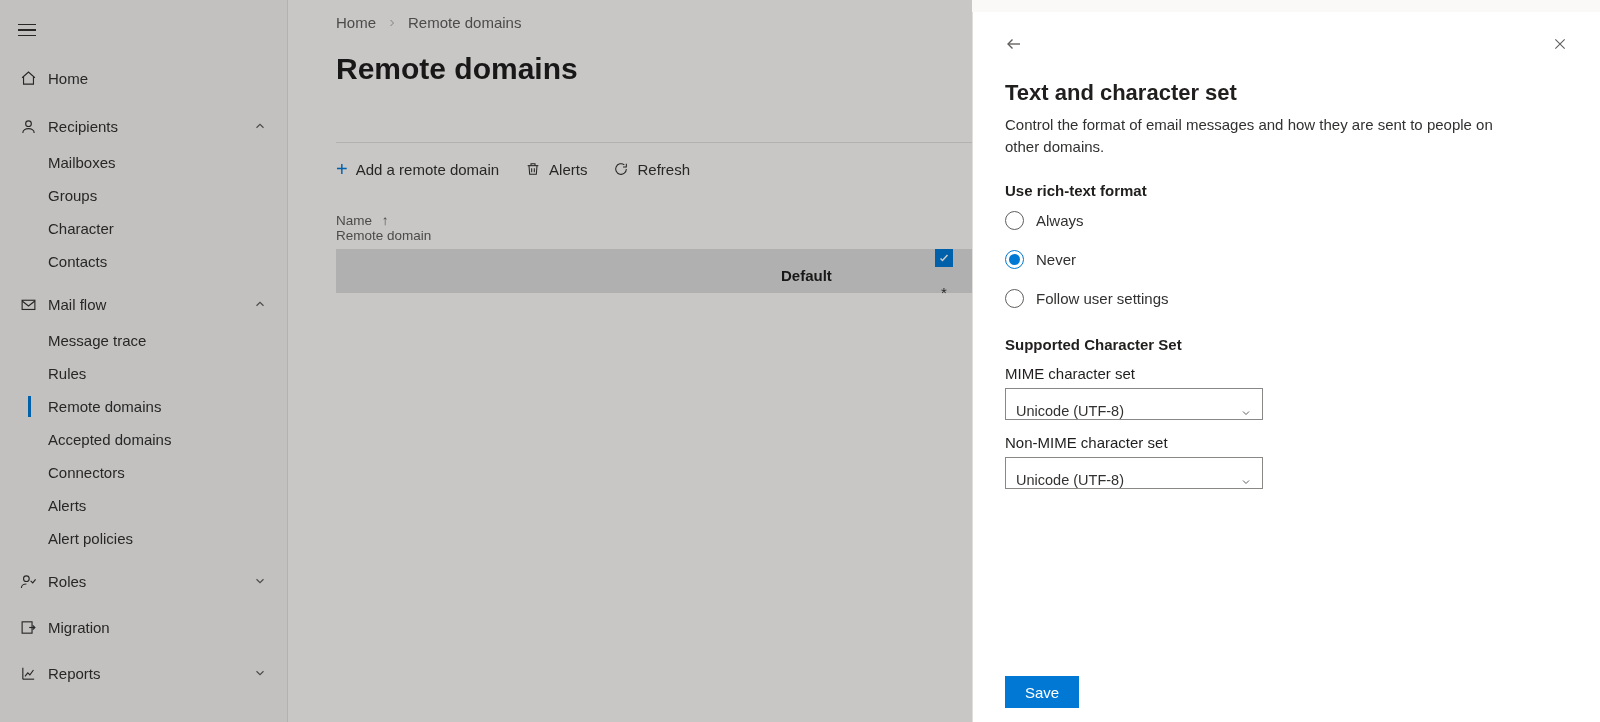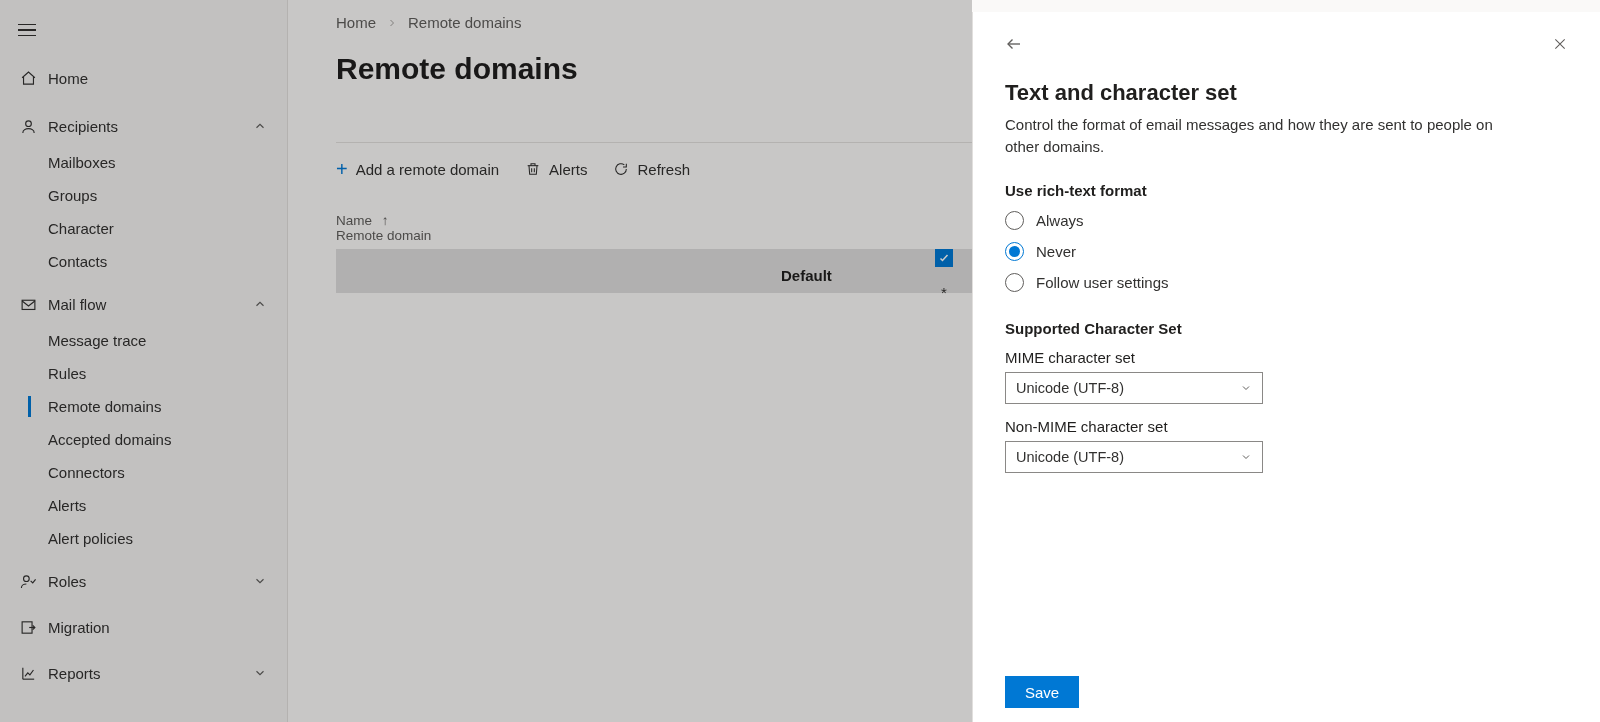--- a/index.html
+++ b/index.html
@@ -41,27 +41,27 @@
   
   .scrim { position:absolute; left:0; top:0; width:972px; height:100%; background:rgba(0,0,0,0.2); }
 
   
   .panel { position:absolute; right:0; top:12px; width:628px; height:100%; background:#ffffff; border-left:1px solid #e1dfdd; padding:20px 32px 0 32px;}
   .panel-top { display:flex; align-items:center; justify-content:space-between; height:24px; margin-bottom:24px;}
   .back-btn, .close-btn { cursor:pointer; color:#605e5c; display:flex; align-items:center; }
   .panel h2 { font-size:22px; font-weight:700; margin:0 0 8px 0; color:#201f1e; }
   .panel p.desc { font-size:15px; color:#323130; margin:0 0 24px 0; line-height:1.45; max-width:520px;}
   .section-label { font-weight:600; font-size:15px; margin-bottom:12px; color:#201f1e;}
-  .radio-group { display:flex; flex-direction:column; gap:12px; margin-bottom:28px; }
+  .radio-group { display:flex; flex-direction:column; gap:20px; margin-bottom:28px; }
   .radio-opt { display:flex; align-items:center; gap:12px; font-size:15px; cursor:pointer; }
   .radio-circle { width:19px; height:19px; border-radius:50%; border:1px solid #605e5c; display:flex; align-items:center; justify-content:center; flex-shrink:0;}
   .radio-opt.selected .radio-circle { border-color:#0078d4; }
   .radio-opt.selected .radio-circle::after { content:""; width:11px; height:11px; border-radius:50%; background:#0078d4; }
   .field-label { font-size:15px; color:#201f1e; margin-bottom:6px; margin-top:0; }
-  .select { width:258px; height:32px; border:1px solid #8a8886; display:flex; align-items:center; justify-content:space-between; padding:0 10px; font-size:14.5px; color:#323130; cursor:pointer; margin-bottom:14px; background:#fff;}
+  .select { width:258px; height:32px; border:1px solid #8a8886; display:flex; align-items:flex-end; justify-content:space-between; padding:0 10px; font-size:14.5px; color:#323130; cursor:pointer; margin-bottom:14px; background:#fff;}
   .footer { position:absolute; left:32px; bottom:26px; }
   .save-btn { background:#0078d4; color:#fff; border:none; height:32px; padding:8px 20px; font-size:15px; cursor:pointer; }
 
   svg { display:block; }
 </style>
 </head>
 <body>
 
 <div class="sidebar">
   <div class="hamburger">

